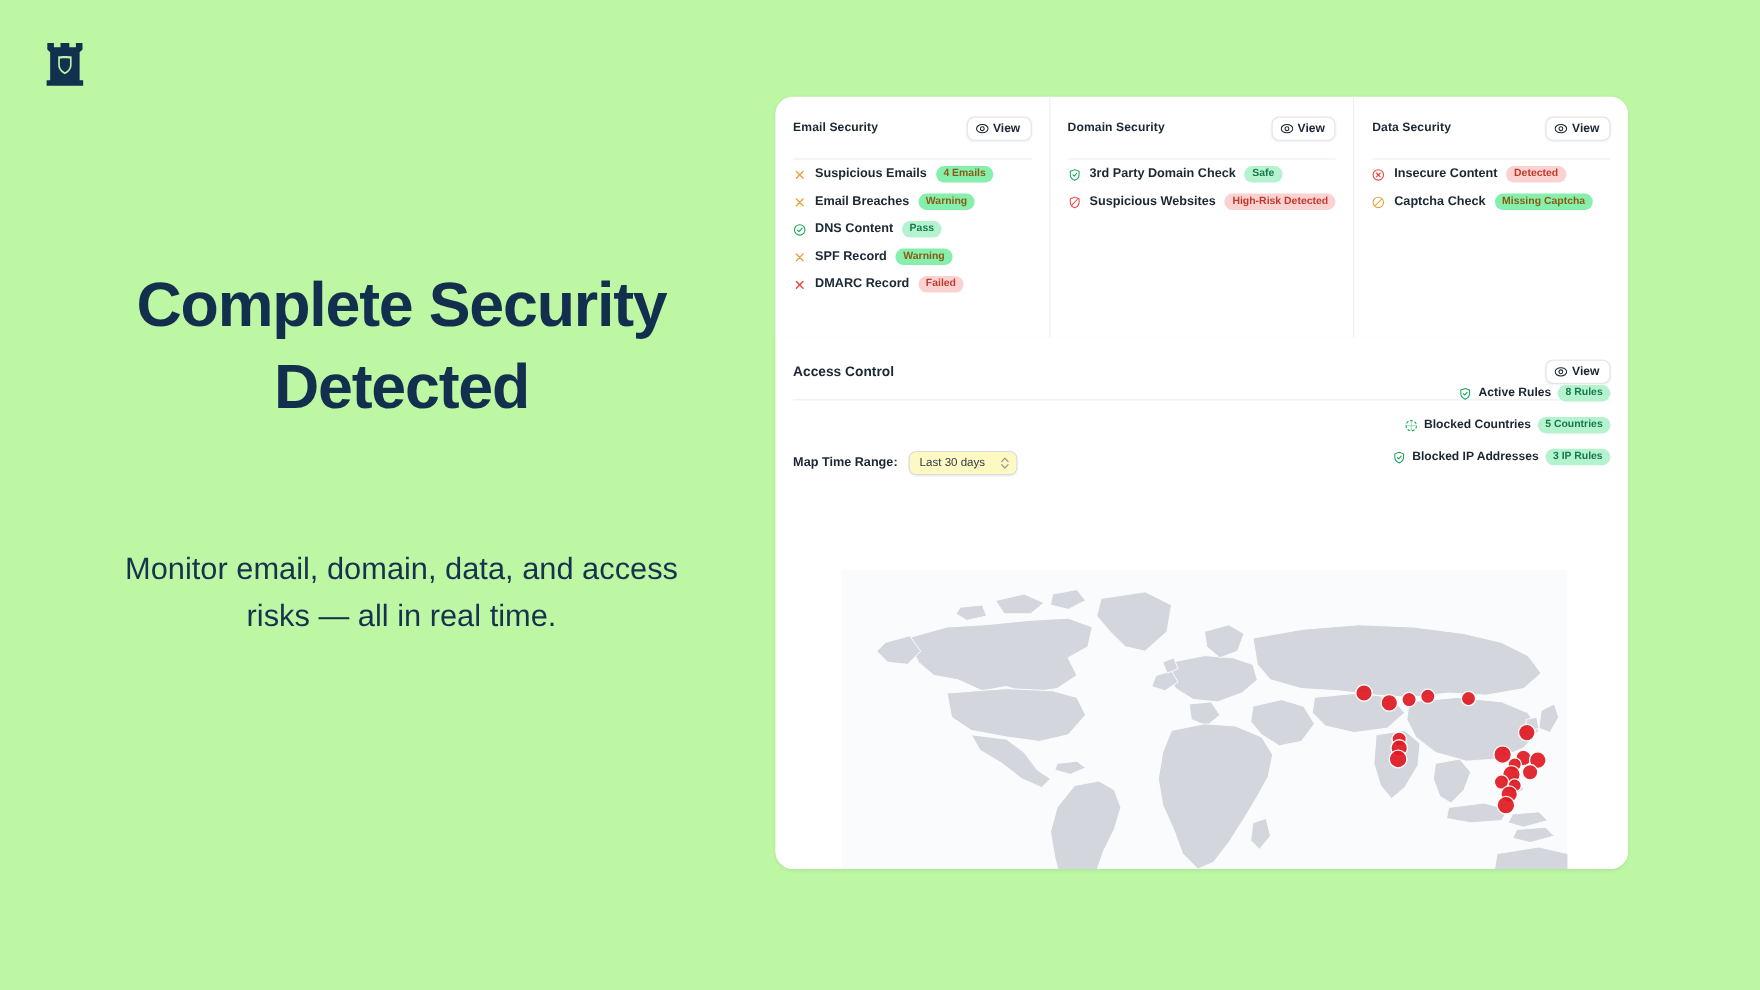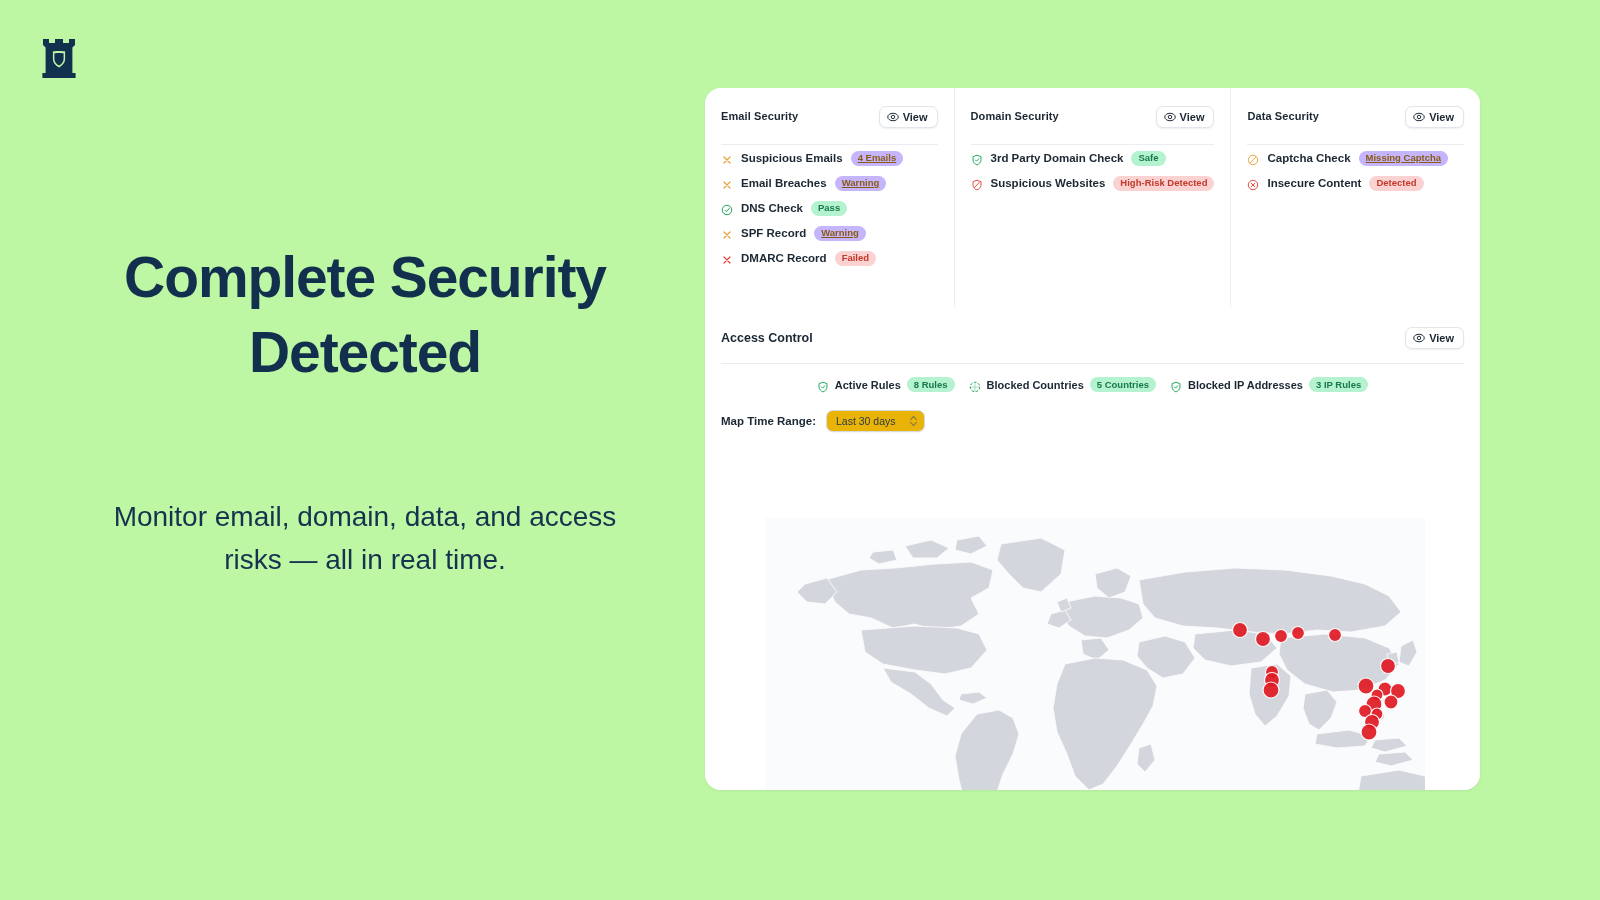--- a/index.html
+++ b/index.html
@@ -116,21 +116,21 @@
     white-space: nowrap;
   }
   .badge {
     font-size: 9.5px;
     font-weight: 600;
     padding: 2.5px 7px 3px 7px;
     border-radius: 20px;
     white-space: nowrap;
     line-height: 1;
   }
-  .badge.warn   { background: #c4b5fd; color: #8a5a12; text-decoration: underline; }
+  .badge.warn   { background: #86efac; color: #8a5a12; }
   .badge.pass   { background: #b5f2cf; color: #16794a; }
   .badge.fail   { background: #fbd2d2; color: #c0392b; }
 
   
   #access {
     position: absolute;
     left: 0; top: 220px;
     width: 775px; height: 482px;
     background: #fff;
     padding: 16px 16px 0 16px;
@@ -140,44 +140,45 @@
     height: 28px;
   }
   #access-title {
     font-size: 12.5px; font-weight: 700; color: #1b2733;
   }
   #access-rule {
     margin-top: 11px;
     height: 1px; background: #ebedf0;
   }
   #stats-row {
-    display: flex; align-items: flex-start; justify-content: center;
+    display: flex; align-items: flex-end; justify-content: center;
     gap: 14px;
     margin-top: 13px;
     height: 18px;
+    flex-direction: column;
   }
   .stat {
     display: inline-flex; align-items: center; gap: 6px;
   }
   .stat-ico { width: 12px; height: 12px; display: block; }
   .stat-label {
     font-size: 11px; font-weight: 700; color: #1b2733; white-space: nowrap;
   }
   #timerange {
     display: flex; align-items: center; gap: 10px;
     margin-top: 14px;
     height: 24px;
   }
   #timerange-label {
     font-size: 11.5px; font-weight: 700; color: #1b2733;
   }
   #timerange-select {
     display: inline-flex; align-items: center; justify-content: space-between;
     width: 99px; height: 22px;
-    background: #eab308;
+    background: #fef9c3;
     border: 1px solid #d7dbe0;
     border-radius: 7px;
     padding: 0 6px 0 9px;
     font-size: 10.5px;
     color: #2c3a48;
     box-shadow: 0 1px 1px rgba(16,35,55,.05);
     cursor: pointer;
   }
   #timerange-select .stepper { width: 9px; height: 14px; display:block; opacity:.62; }
 
@@ -239,21 +240,21 @@
                   <path d="M4 4 L12 12 M12 4 L4 12" stroke="#e9a23b" stroke-width="1.7" stroke-linecap="round"></path>
                 </svg></span>
               <span class="check-label">Email Breaches</span>
               <span class="badge warn">Warning</span>
             </div>
             <div class="check-row">
               <span class="check-ico"><svg width="12" height="12" viewBox="0 0 16 16" aria-hidden="true">
                   <circle cx="8" cy="8" r="6.3" fill="none" stroke="#18a558" stroke-width="1.3"></circle>
                   <path d="M5.2 8.2 L7.2 10.2 L11 5.9" fill="none" stroke="#18a558" stroke-width="1.3" stroke-linecap="round" stroke-linejoin="round"></path>
                 </svg></span>
-              <span class="check-label">DNS Check</span>
+              <span class="check-label">DNS Content</span>
               <span class="badge pass">Pass</span>
             </div>
             <div class="check-row">
               <span class="check-ico"><svg width="12" height="12" viewBox="0 0 16 16" aria-hidden="true">
                   <path d="M4 4 L12 12 M12 4 L4 12" stroke="#e9a23b" stroke-width="1.7" stroke-linecap="round"></path>
                 </svg></span>
               <span class="check-label">SPF Record</span>
               <span class="badge warn">Warning</span>
             </div>
             <div class="check-row">
@@ -304,33 +305,33 @@
                   <ellipse cx="8" cy="8" rx="7" ry="5" fill="none" stroke="#1b2733" stroke-width="1.3"></ellipse>
                   <circle cx="8" cy="8" r="2.3" fill="none" stroke="#1b2733" stroke-width="1.3"></circle>
                 </svg></span>
               <span>View</span>
             </button>
           </div>
           <div class="card-rule"></div>
           <div class="check-list">
             <div class="check-row">
               <span class="check-ico"><svg width="12" height="12" viewBox="0 0 16 16" aria-hidden="true">
+                  <circle cx="8" cy="8" r="6.3" fill="none" stroke="#e8453c" stroke-width="1.3"></circle>
+                  <path d="M5.7 5.7 L10.3 10.3 M10.3 5.7 L5.7 10.3" stroke="#e8453c" stroke-width="1.3" stroke-linecap="round"></path>
+                </svg></span>
+              <span class="check-label">Insecure Content</span>
+              <span class="badge fail">Detected</span>
+            </div>
+            <div class="check-row">
+              <span class="check-ico"><svg width="12" height="12" viewBox="0 0 16 16" aria-hidden="true">
                   <circle cx="8" cy="8" r="6.3" fill="none" stroke="#e9a23b" stroke-width="1.3"></circle>
                   <path d="M4.2 11.8 L11.8 4.2" stroke="#e9a23b" stroke-width="1.3" stroke-linecap="round"></path>
                 </svg></span>
               <span class="check-label">Captcha Check</span>
               <span class="badge warn">Missing Captcha</span>
-            </div>
-            <div class="check-row">
-              <span class="check-ico"><svg width="12" height="12" viewBox="0 0 16 16" aria-hidden="true">
-                  <circle cx="8" cy="8" r="6.3" fill="none" stroke="#e8453c" stroke-width="1.3"></circle>
-                  <path d="M5.7 5.7 L10.3 10.3 M10.3 5.7 L5.7 10.3" stroke="#e8453c" stroke-width="1.3" stroke-linecap="round"></path>
-                </svg></span>
-              <span class="check-label">Insecure Content</span>
-              <span class="badge fail">Detected</span>
             </div>
           </div>
         </div>
       </div>
 
     <div id="access">
       <div id="access-head">
         <div id="access-title">Access Control</div>
         <button class="view-btn">
           <span class="eye">

